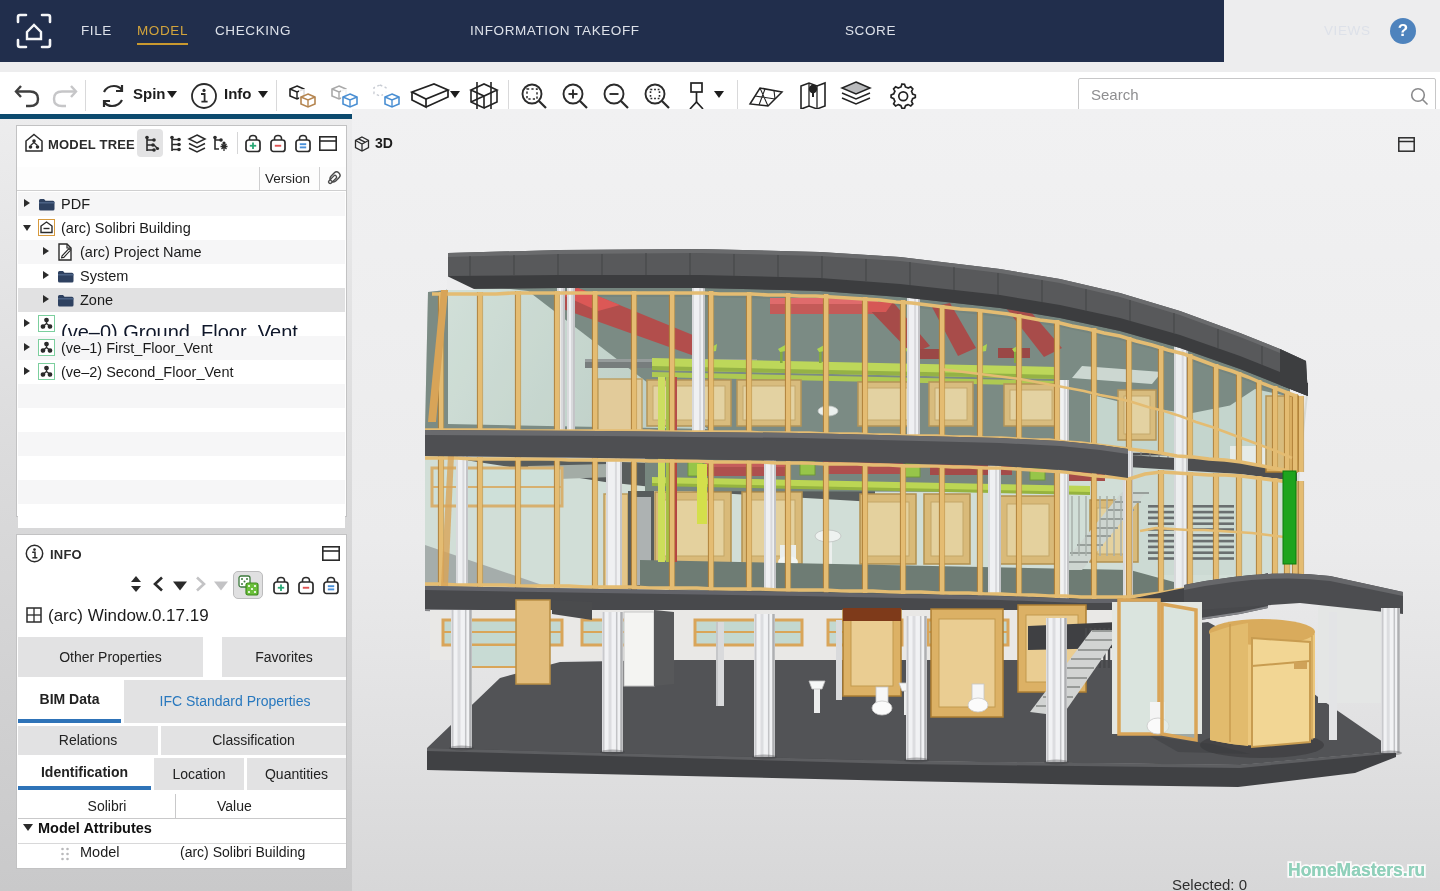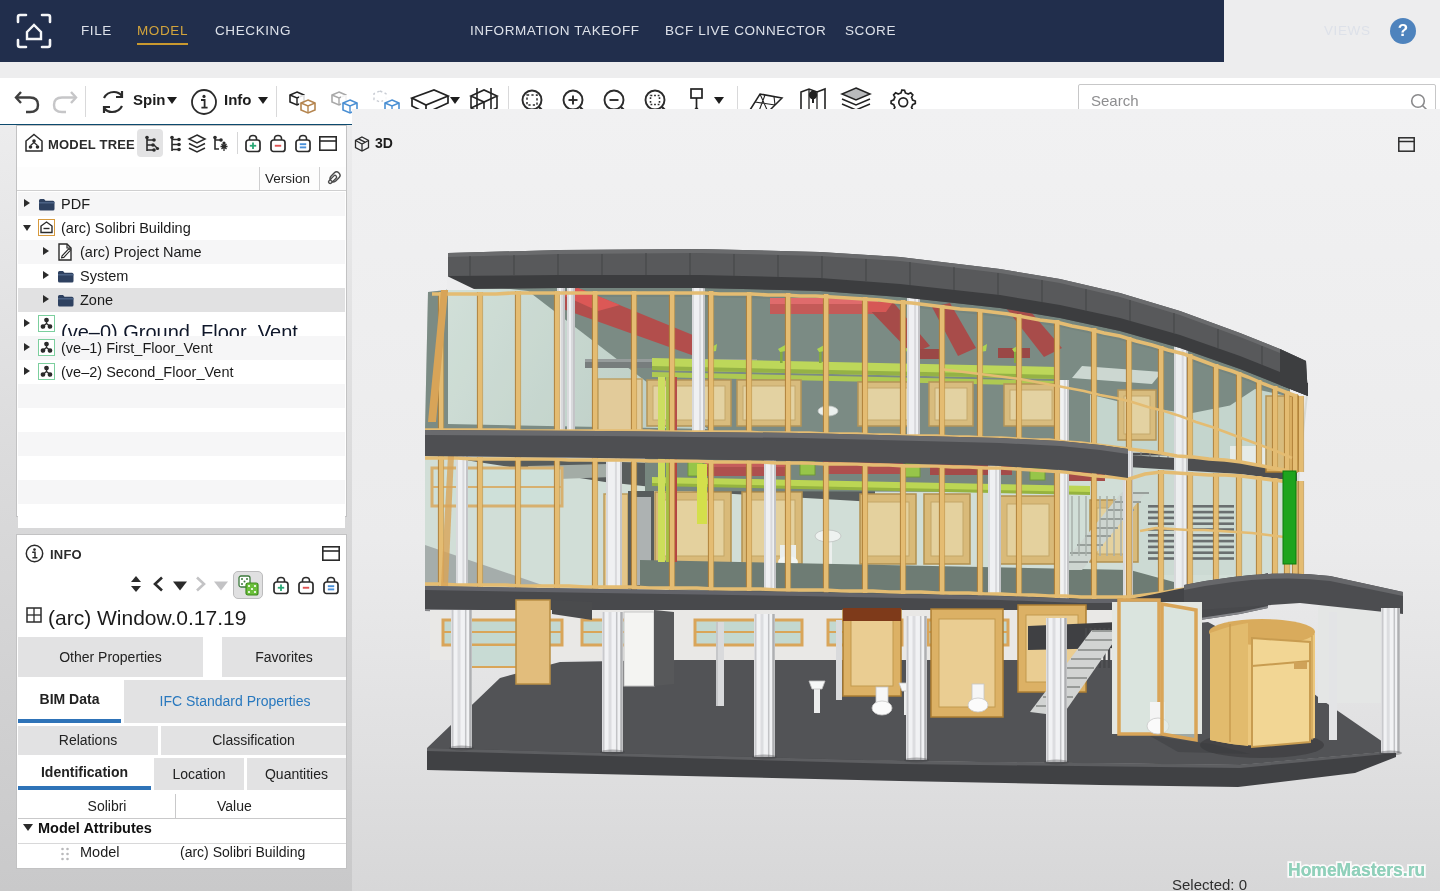--- a/index.html
+++ b/index.html
@@ -2,21 +2,21 @@
 <html><head><meta charset="utf-8"><style>
 *{margin:0;padding:0;box-sizing:border-box}
 html,body{width:1440px;height:891px;overflow:hidden;font-family:"Liberation Sans",sans-serif;background:linear-gradient(#ededee 109px,#dadadb 480px,#c9c9ca 891px)}
 .abs{position:absolute}
 
 #nav{position:absolute;left:0;top:0;width:1224px;height:62px;background:#212e4c}
 #nav .item{position:absolute;top:0;height:62px;line-height:62px;color:#dde1e9;font-size:13.5px;letter-spacing:0.6px}
 #nav .sel{color:#d2a43c}
 #nav .sel:after{content:"";position:absolute;left:0;right:0;bottom:17px;height:2px;background:#c9992f}
 
-#tb{position:absolute;left:0;top:78px;width:1440px;height:47px;background:#fff;border-bottom:1px solid #0c4a6e}
+#tb{position:absolute;left:0;top:72px;width:1440px;height:47px;background:#fff;border-bottom:5px solid #0c4a6e}
 .tbsep{position:absolute;top:8px;height:31px;width:1px;background:#d9d9da}
 .tblab{position:absolute;top:13px;font-size:15px;color:#1d1d1d;font-weight:700}
 .caret{position:absolute;width:0;height:0;border-left:5.5px solid transparent;border-right:5.5px solid transparent;border-top:7px solid #1d1d1d}
 
 .panel{position:absolute;left:16px;width:331px;background:#fff;border:1px solid #c2c2c3}
 .ptitle{font-size:13px;font-weight:700;color:#2b2b2b;letter-spacing:0.2px}
 
 .trow{position:absolute;left:1px;right:1px;height:24px;font-size:14.5px;color:#1b1b1b;line-height:24px}
 .tarrow{position:absolute;top:8px;width:0;height:0;border-top:4.5px solid transparent;border-bottom:4.5px solid transparent;border-left:6.5px solid #2b2b2b}
 .tarrowd{position:absolute;top:10px;width:0;height:0;border-left:4.5px solid transparent;border-right:4.5px solid transparent;border-top:6.5px solid #2b2b2b}
@@ -35,21 +35,20 @@
         <path d="M27,3 L33,3 Q35,3 35,5 L35,10"></path>
       <path d="M35,28 L35,33 Q35,35 33,35 L27,35"></path>
         <path d="M11,35 L5,35 Q3,35 3,33 L3,28"></path>
       <path d="M12,20 L19,13 L26,20 L26,27 L12,27 Z" stroke-width="2.4"></path>
     </g>
   </svg>
   <div class="item" style="left:81px">FILE</div>
   <div class="item sel" style="left:137px">MODEL</div>
   <div class="item" style="left:215px">CHECKING</div>
   <div class="item" style="left:470px">INFORMATION TAKEOFF</div>
-  <div class="item" style="left:665px">BCF LIVE CONNECTOR</div>
   <div class="item" style="left:845px">SCORE</div>
   <div class="item" style="left:1324px">VIEWS</div>
   <div class="abs" style="left:1390px;top:18px;width:26px;height:26px;border-radius:50%;background:#4e83bd;color:#fff;font-size:17px;font-weight:700;text-align:center;line-height:26px">?</div>
 </div>
 
 <div id="tb">
   <svg class="abs" style="left:12px;top:10px" width="30" height="28" viewBox="0 0 30 28">
       <path d="M9,4 L4,9.5 L9,15" fill="none" stroke="#3f3f3f" stroke-width="2.4"></path>
       <path d="M4,9.5 L18,9.5 Q26,9.5 26,17 Q26,24 18,24 L14,24" fill="none" stroke="#3f3f3f" stroke-width="2.4"></path>
     </svg>
@@ -925,21 +924,21 @@
       <path d="M5.5,6 L5.5,4.5 Q5.5,1.5 9,1.5 Q12.5,1.5 12.5,4.5 L12.5,6" fill="none" stroke="#2b2b2b" stroke-width="1.6"></path>
       <rect x="2" y="6" width="14" height="11.5" rx="2.5" fill="#fff" stroke="#2b2b2b" stroke-width="1.7"></rect>
       <line x1="5.8" y1="10.2" x2="12.2" y2="10.2" stroke="#4a90d9" stroke-width="1.9"></line>
       <line x1="5.8" y1="13.4" x2="12.2" y2="13.4" stroke="#4a90d9" stroke-width="1.9"></line>
     </svg>
   <svg class="abs" style="left:9px;top:72px" width="16" height="16" viewBox="0 0 16 16">
       <rect x="1" y="1" width="14" height="14" fill="none" stroke="#2b2b2b" stroke-width="1.5"></rect>
       <line x1="8" y1="1" x2="8" y2="15" stroke="#2b2b2b" stroke-width="1.3"></line>
       <line x1="1" y1="8" x2="15" y2="8" stroke="#2b2b2b" stroke-width="1.3"></line>
     </svg>
-  <div class="abs" style="left:31px;top:71px;font-size:21px;color:#1b1b1b">(arc) Window.0.17.19</div>
+  <div class="abs" style="left:31px;top:71px;font-size:17px;color:#1b1b1b">(arc) Window.0.17.19</div>
   <div class="tab" style="left:1px;top:102px;width:185px;height:40px;line-height:40px">Other Properties</div>
   <div class="tab" style="left:205px;top:102px;width:124px;height:40px;line-height:40px">Favorites</div>
   <div class="tab tabw" style="left:1px;top:145px;width:103px;height:39px;line-height:39px;font-weight:700">BIM Data</div>
   <div class="blueline" style="left:1px;top:184px;width:103px"></div>
   <div class="tab" style="left:107px;top:145px;width:222px;height:43px;line-height:43px;color:#2878be">IFC Standard Properties</div>
   <div class="tab" style="left:1px;top:191px;width:140px;height:29px;line-height:29px">Relations</div>
   <div class="tab" style="left:144px;top:191px;width:185px;height:29px;line-height:29px">Classification</div>
   <div class="tab tabw" style="left:1px;top:223px;width:133px;height:28px;line-height:28px;font-weight:700">Identification</div>
   <div class="blueline" style="left:1px;top:251px;width:133px"></div>
   <div class="tab" style="left:137px;top:223px;width:90px;height:32px;line-height:32px">Location</div>

